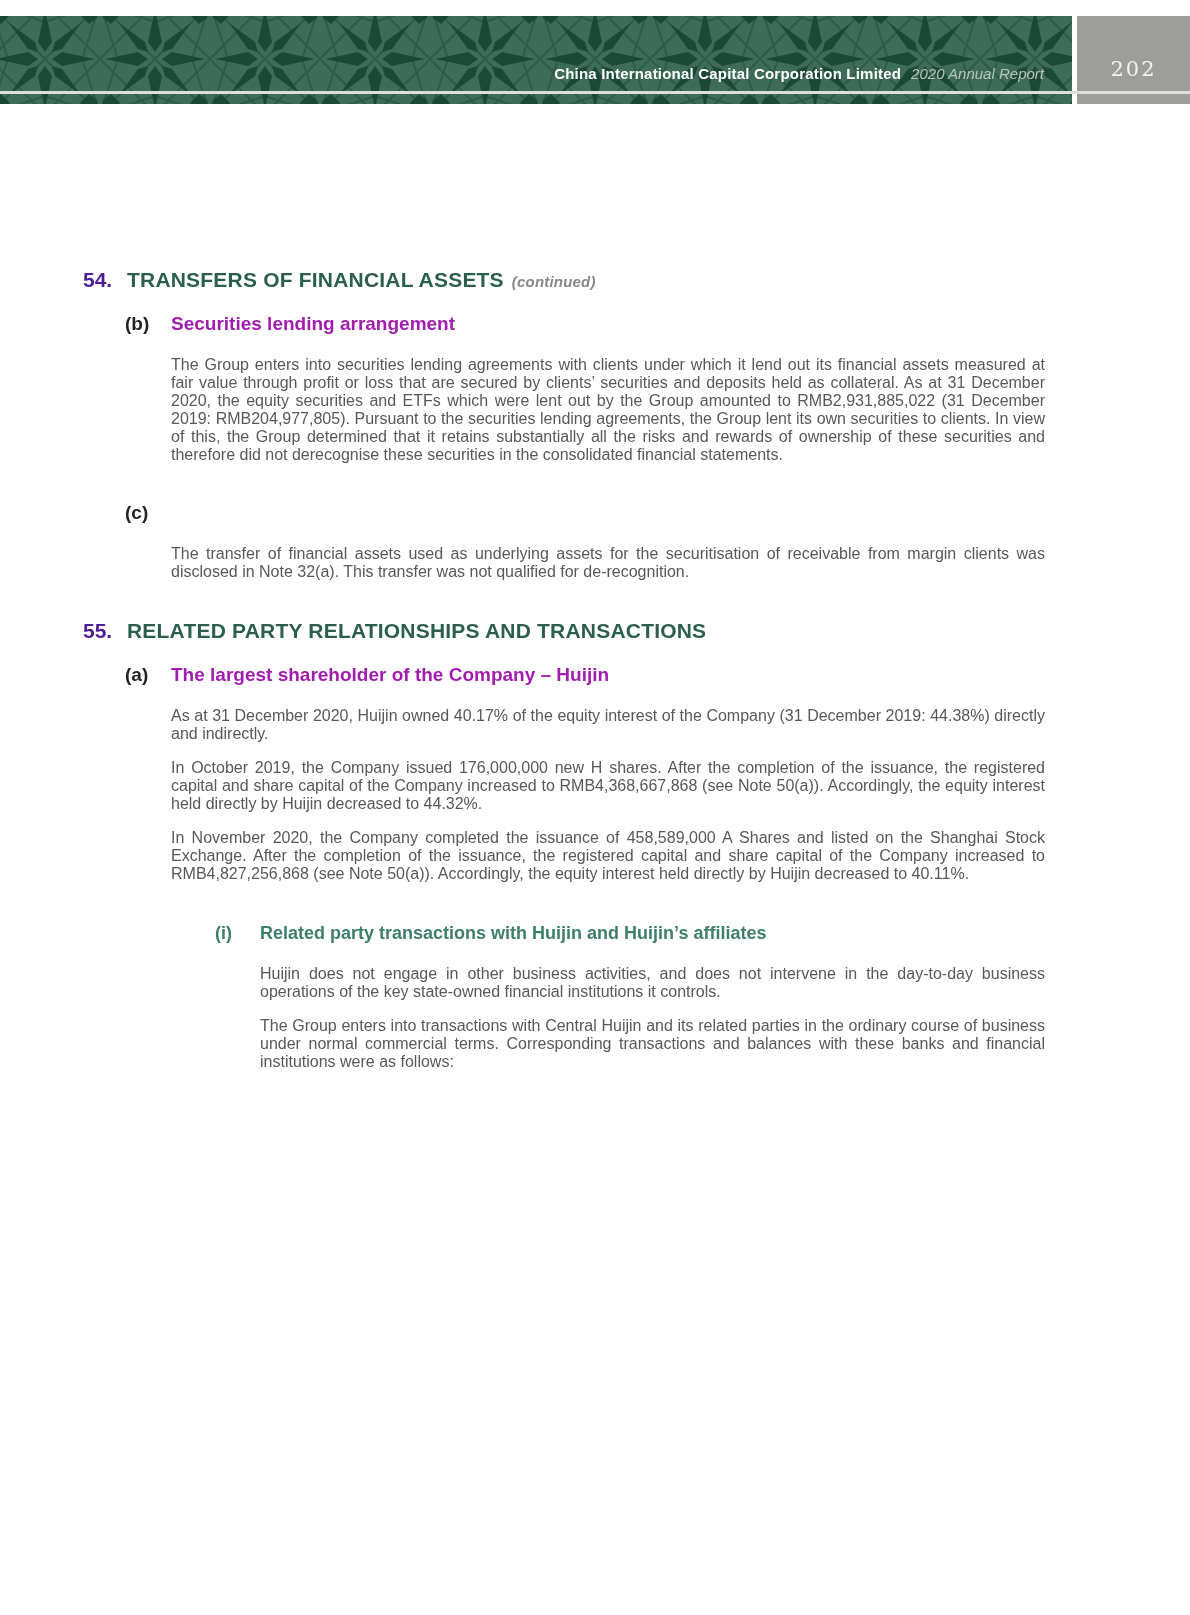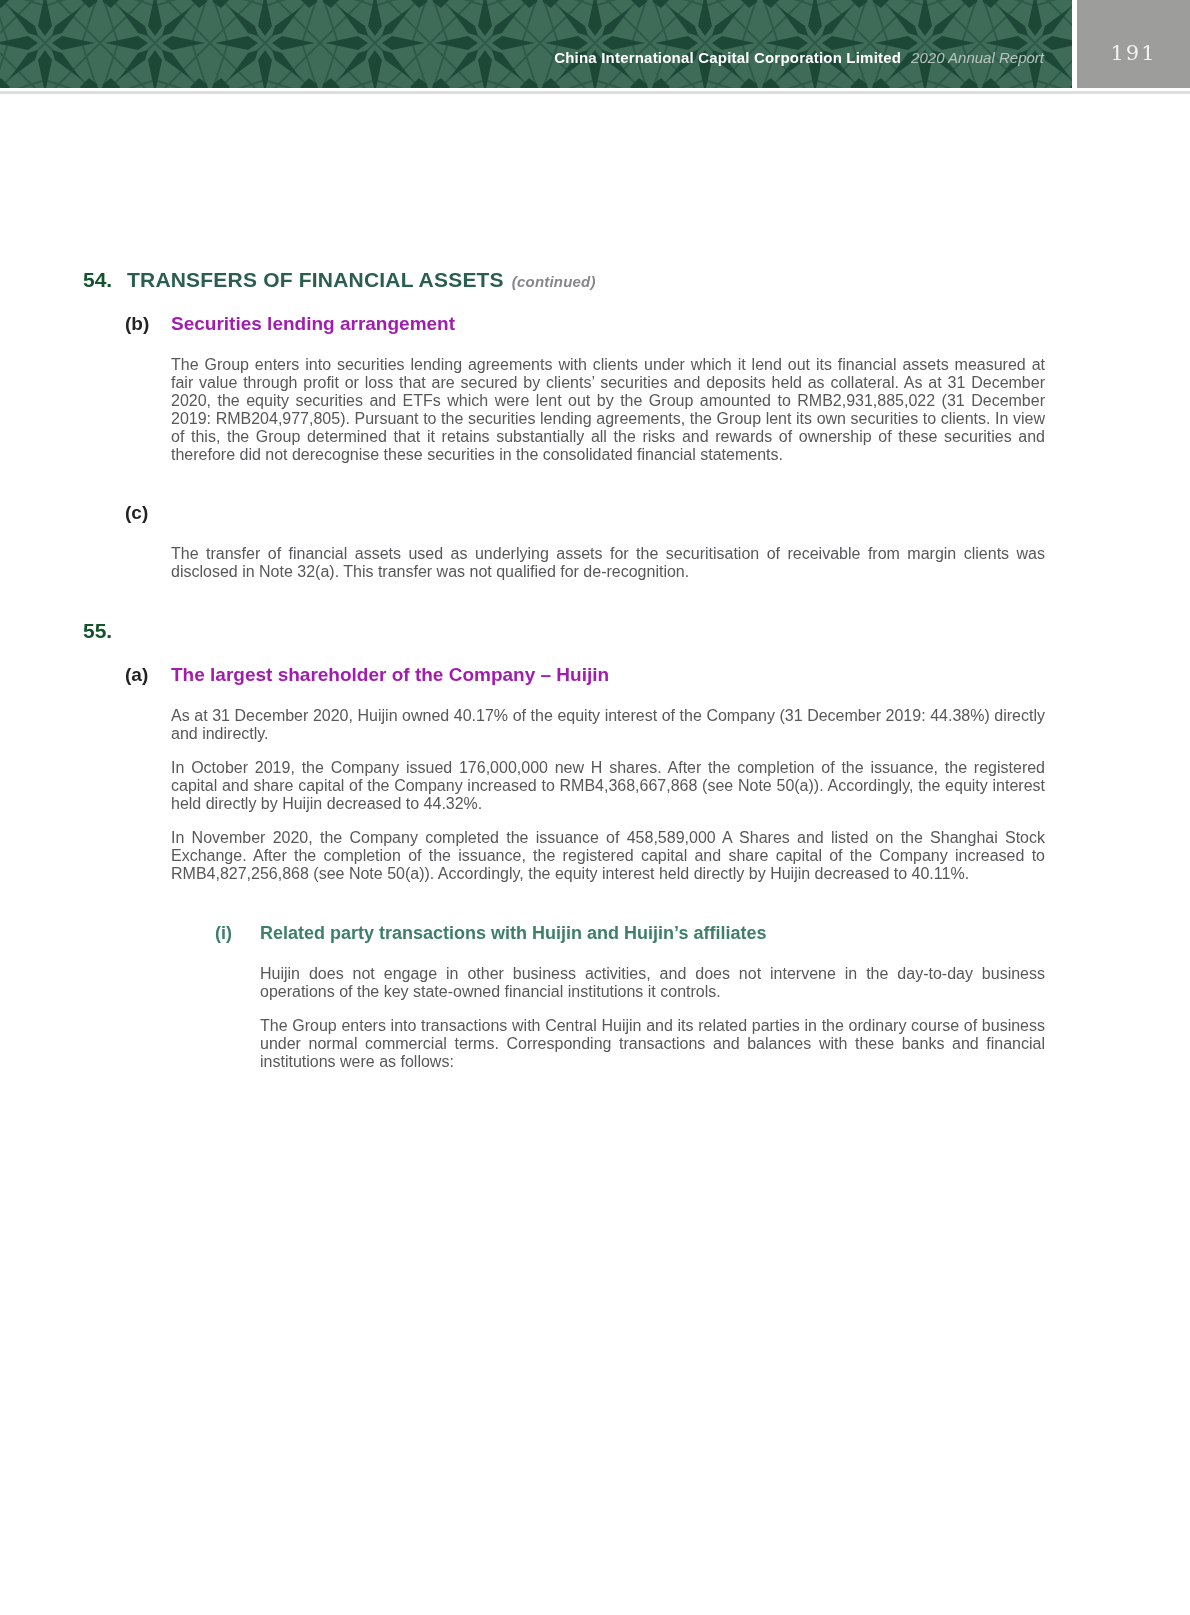--- a/index.html
+++ b/index.html
@@ -7,21 +7,21 @@
   body {
     width: 1190px;
     height: 1615px;
     position: relative;
     font-family: "Liberation Sans", "DejaVu Sans", sans-serif;
     color: #58585a;
     overflow: hidden;
   }
 
   
-  .header { position: absolute; top: 0; left: 0; width: 1190px; height: 68px; }
+  .header { position: absolute; top: 16px; left: 0; width: 1190px; height: 68px; }
   .banner {
     position: absolute; top: 0; left: 0; width: 1072px; height: 88px;
     overflow: hidden;
   }
   .banner svg { display: block; }
   .banner-text {
     position: absolute; right: 28px; bottom: 22px;
     display: flex; align-items: baseline; gap: 10px;
     white-space: nowrap;
   }
@@ -42,21 +42,21 @@
     background: #dededd;
   }
 
   
   .content {
     position: absolute; top: 268px; left: 83px; width: 962px;
   }
   .sec-row { display: flex; align-items: baseline; }
   .sec-num {
     width: 44px; flex: 0 0 44px;
-    font-size: 21px; font-weight: bold; color: #14532d;
+    font-size: 21px; font-weight: bold; color: #4c1d95;
   }
   .sec-title { font-size: 21px; font-weight: bold; color: #2c5e50; letter-spacing: 0.2px; }
   .sec-cont { font-size: 15px; font-style: italic; font-weight: bold; color: #85878a; margin-left: 8px; }
 
   .sub { margin-left: 42px; }
   .sub-row { display: flex; align-items: baseline; }
   .sub-label {
     width: 46px; flex: 0 0 46px;
     font-size: 19px; font-weight: bold; color: #232323;
   }
@@ -124,21 +124,21 @@
         </pattern>
       </defs>
       <rect width="1072" height="88" fill="url(#asanoha)"></rect>
     </svg>
     <div class="banner-text">
       <span class="company">China International Capital Corporation Limited</span>
       <span class="report">2020 Annual Report</span>
     </div>
   </div>
   <div class="pagebox">
-    <span class="pagenum">191</span>
+    <span class="pagenum">202</span>
   </div>
 </div>
 <div class="header-rule"></div>
 
 <div class="content">
 
   <div class="sec-row">
     <span class="sec-num">54.</span>
     <span class="sec-title"><span>TRANSFERS OF FINANCIAL ASSETS</span><span class="sec-cont">(continued)</span></span>
   </div>
@@ -157,20 +157,21 @@
     <div class="sub-row">
       <span class="sub-label">(c)</span>
     </div>
     <div class="sub-body">
       <p class="para mt-para">The transfer of financial assets used as underlying assets for the securitisation of receivable from margin clients was disclosed in Note 32(a). This transfer was not qualified for de-recognition.</p>
     </div>
   </div>
 
   <div class="sec-row mt-sec">
     <span class="sec-num">55.</span>
+    <span class="sec-title">RELATED PARTY RELATIONSHIPS AND TRANSACTIONS</span>
   </div>
 
   <div class="sub mt-sub">
     <div class="sub-row">
       <span class="sub-label">(a)</span>
       <span class="sub-title">The largest shareholder of the Company – Huijin</span>
     </div>
     <div class="sub-body">
       <p class="para mt-para">As at 31 December 2020, Huijin owned 40.17% of the equity interest of the Company (31 December 2019: 44.38%) directly and indirectly.</p>
       <p class="para mt-para2">In October 2019, the Company issued 176,000,000 new H shares. After the completion of the issuance, the registered capital and share capital of the Company increased to RMB4,368,667,868 (see Note 50(a)). Accordingly, the equity interest held directly by Huijin decreased to 44.32%.</p>

